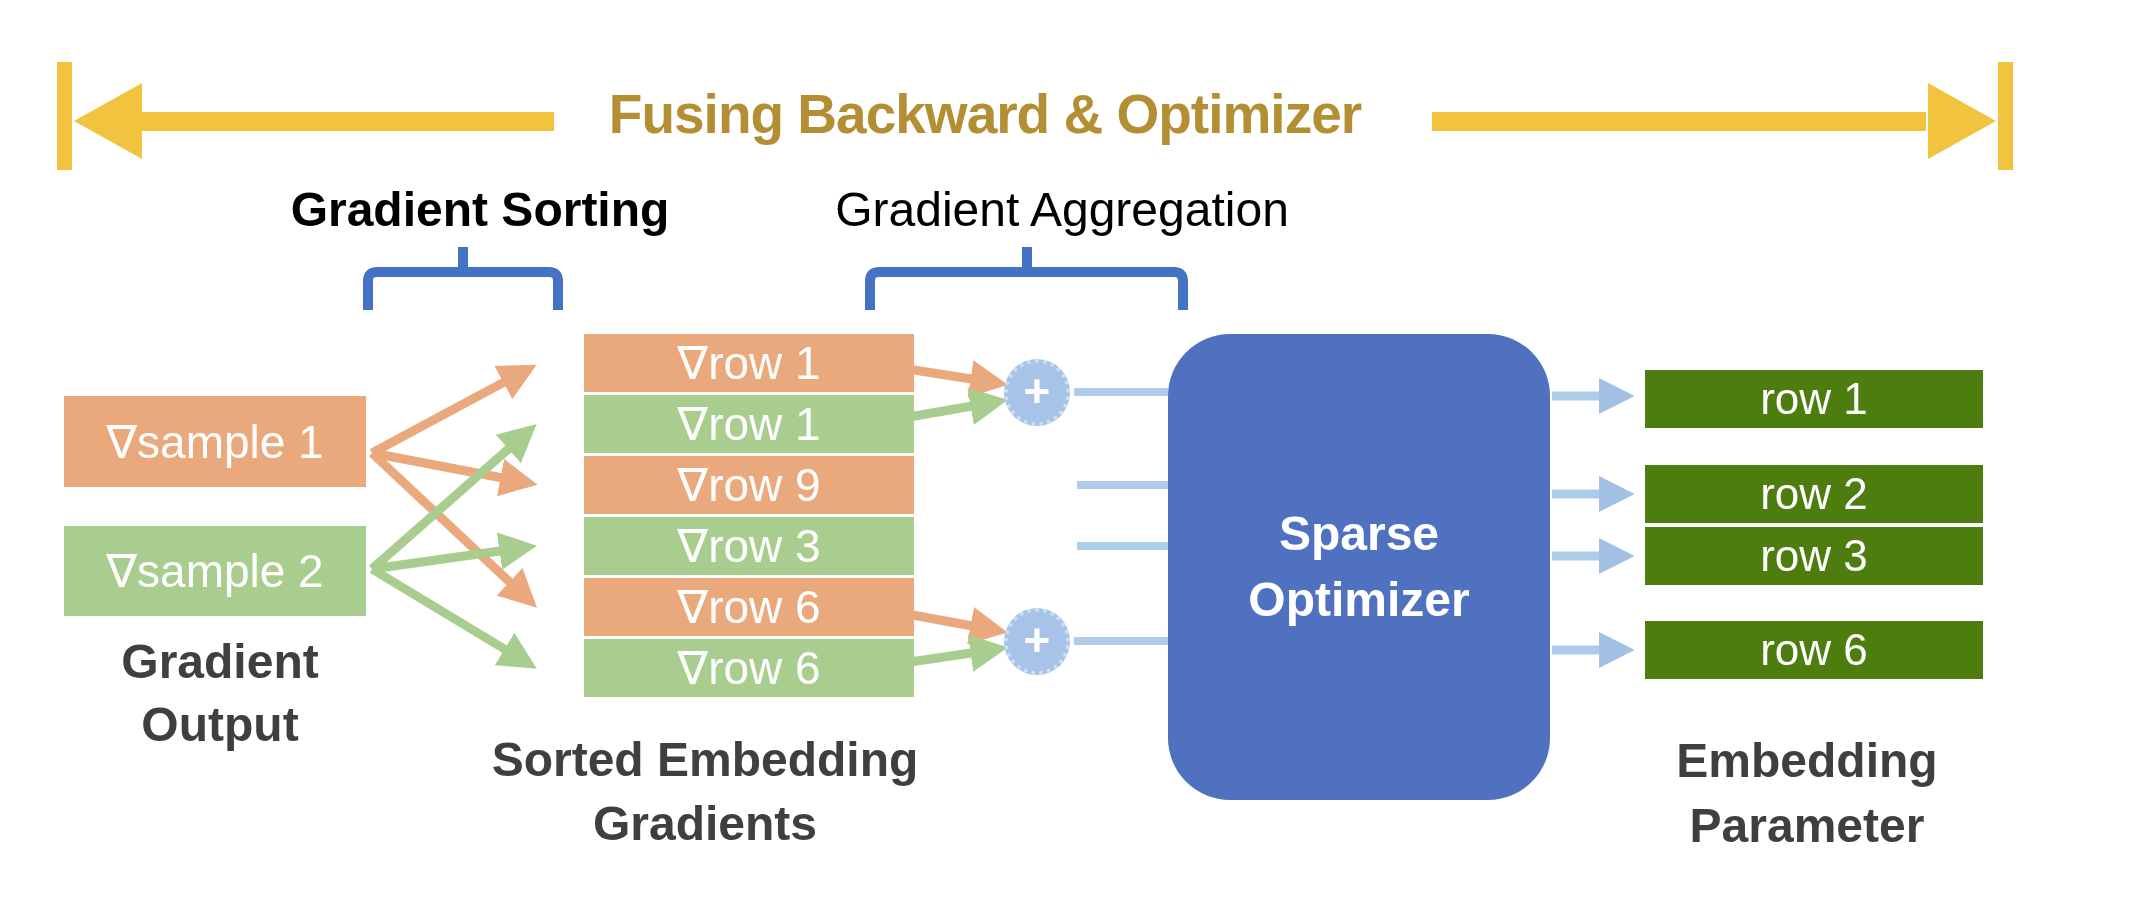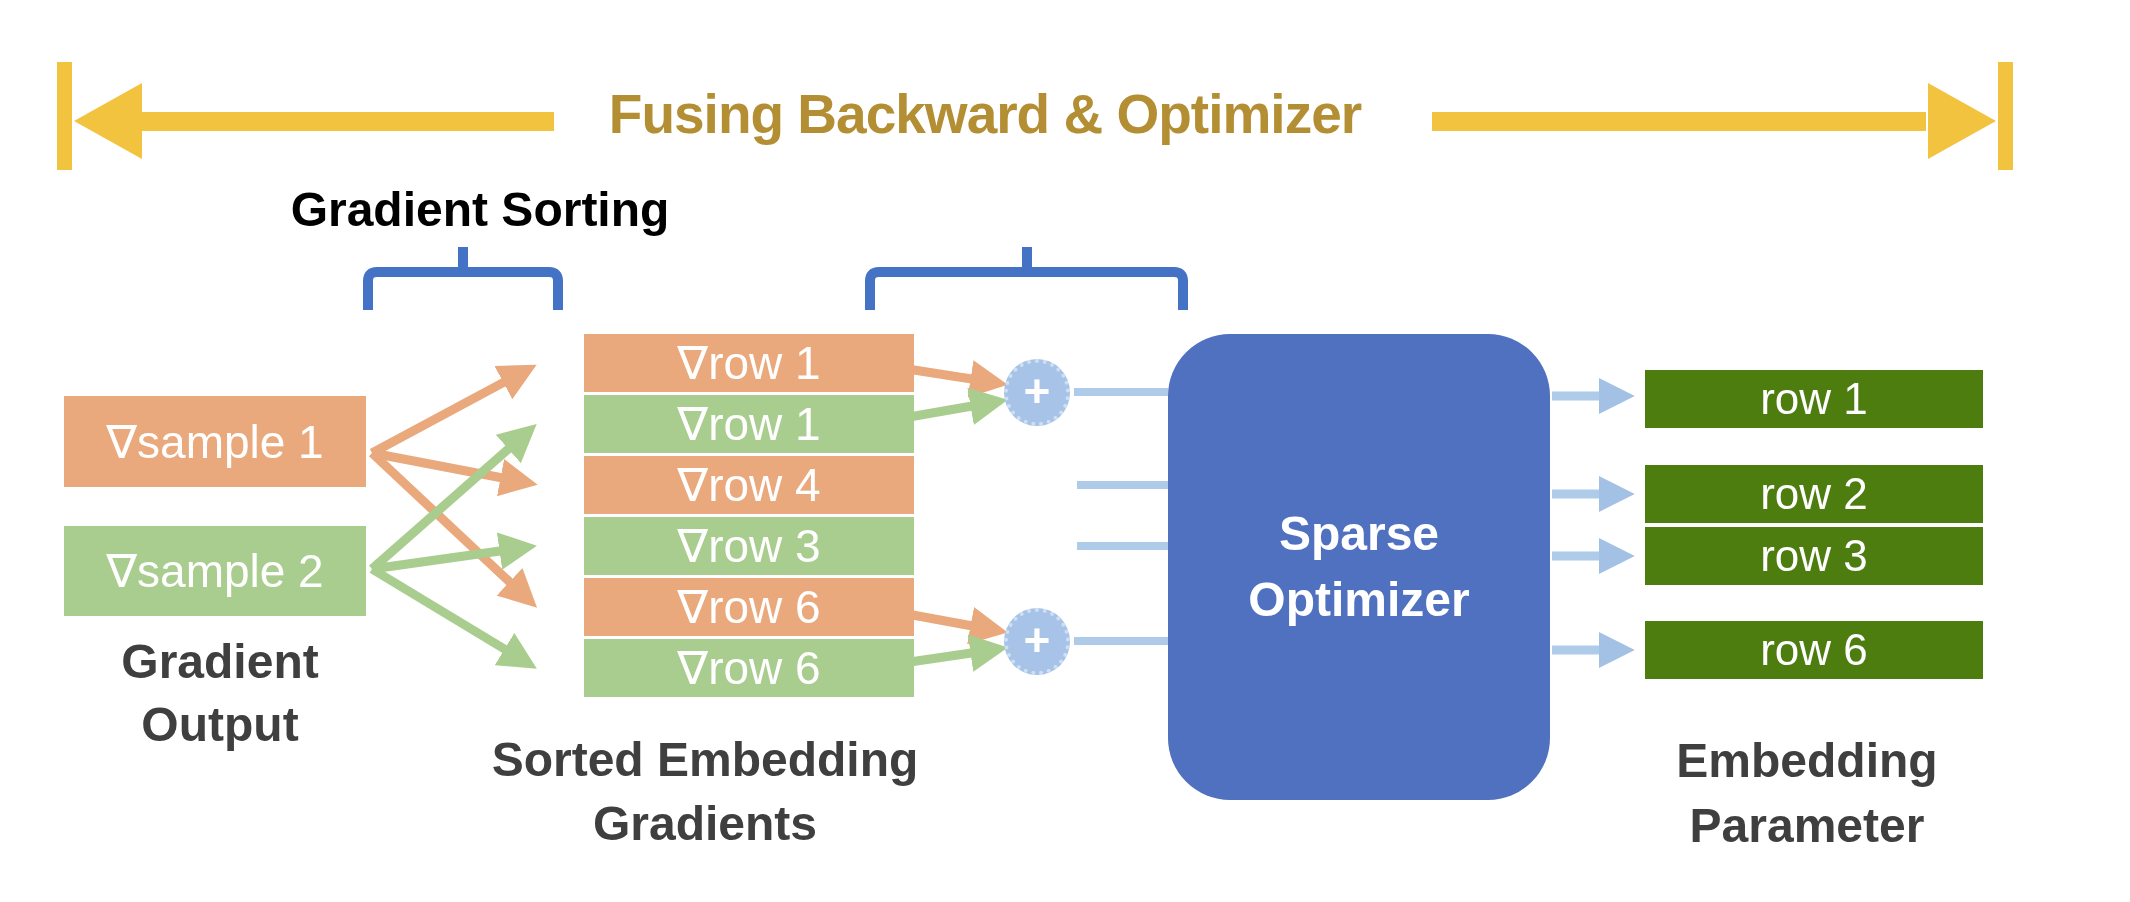--- a/index.html
+++ b/index.html
@@ -149,40 +149,41 @@
 
   <div class="abs banner-bar bar-left"></div>
   <div class="abs head head-left"></div>
   <div class="abs shaft shaft-left"></div>
   <div class="abs banner-title">Fusing Backward &amp; Optimizer</div>
   <div class="abs shaft shaft-right"></div>
   <div class="abs head head-right"></div>
   <div class="abs banner-bar bar-right"></div>
 
   <div class="abs phase-label lbl-sorting">Gradient Sorting</div>
+  <div class="abs phase-label lbl-aggregation">Gradient Aggregation</div>
 
   <div class="abs gbox fill-orange sample-box" style="top:396px;">
     <span>∇sample 1</span>
   </div>
   <div class="abs gbox fill-green sample-box" style="top:526px;height:90px;">
     <span>∇sample 2</span>
   </div>
   <div class="abs caption cap-output">
     <div>Gradient</div>
     <div>Output</div>
   </div>
 
   <div class="abs gbox fill-orange stack-row" style="top:334px;">
     <span>∇row 1</span>
   </div>
   <div class="abs gbox fill-green stack-row" style="top:395px;">
     <span>∇row 1</span>
   </div>
   <div class="abs gbox fill-orange stack-row" style="top:456px;">
-    <span>∇row 4</span>
+    <span>∇row 9</span>
   </div>
   <div class="abs gbox fill-green stack-row" style="top:517px;">
     <span>∇row 3</span>
   </div>
   <div class="abs gbox fill-orange stack-row" style="top:578px;">
     <span>∇row 6</span>
   </div>
   <div class="abs gbox fill-green stack-row" style="top:639px;">
     <span>∇row 6</span>
   </div>

